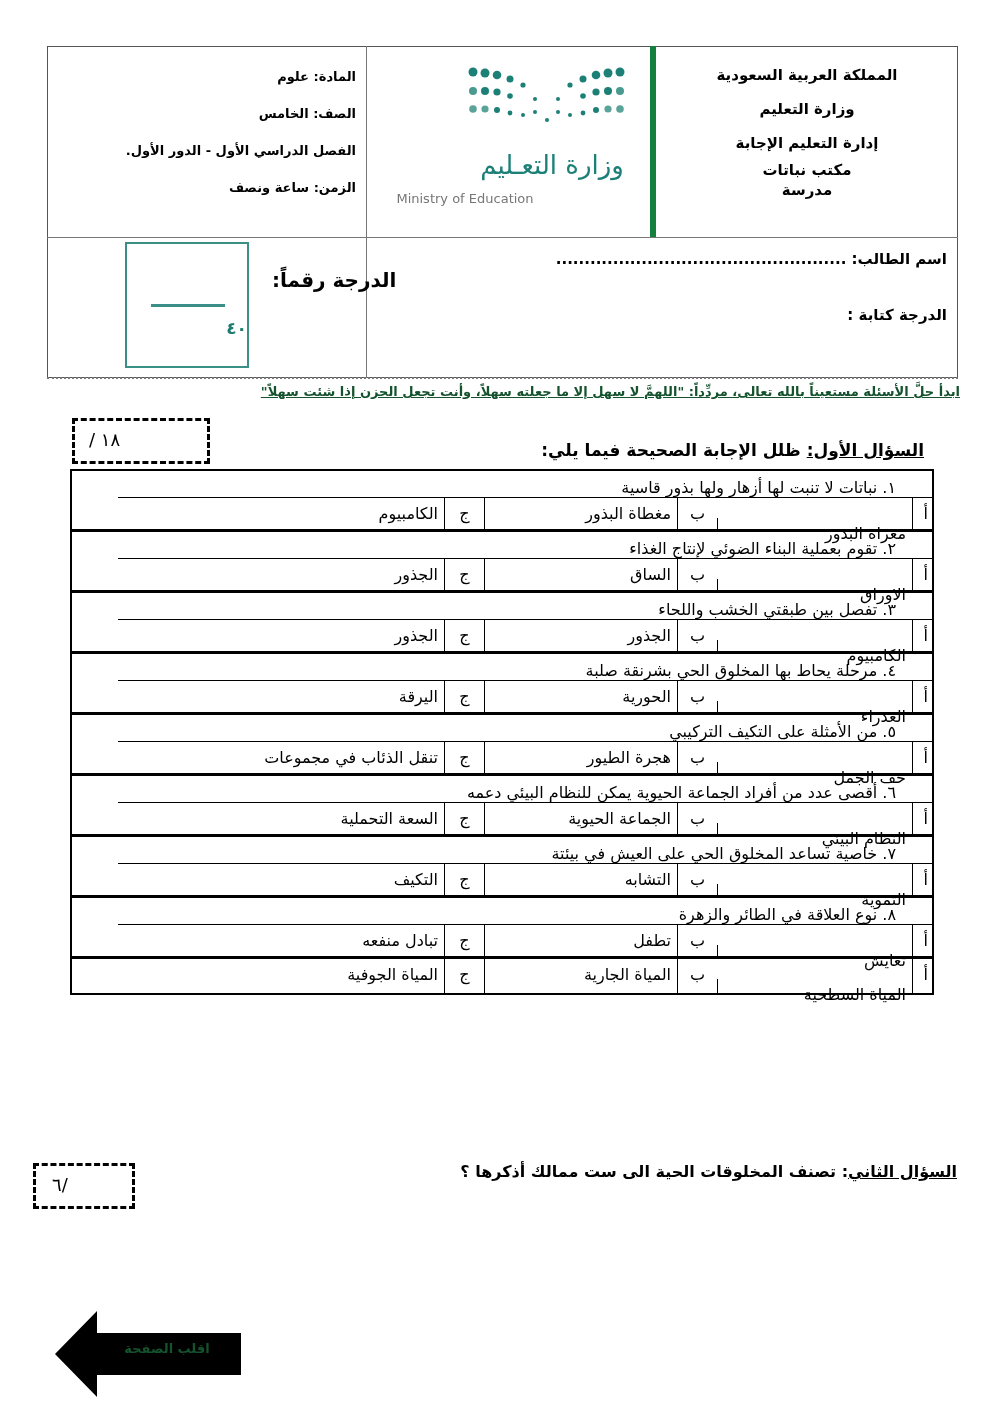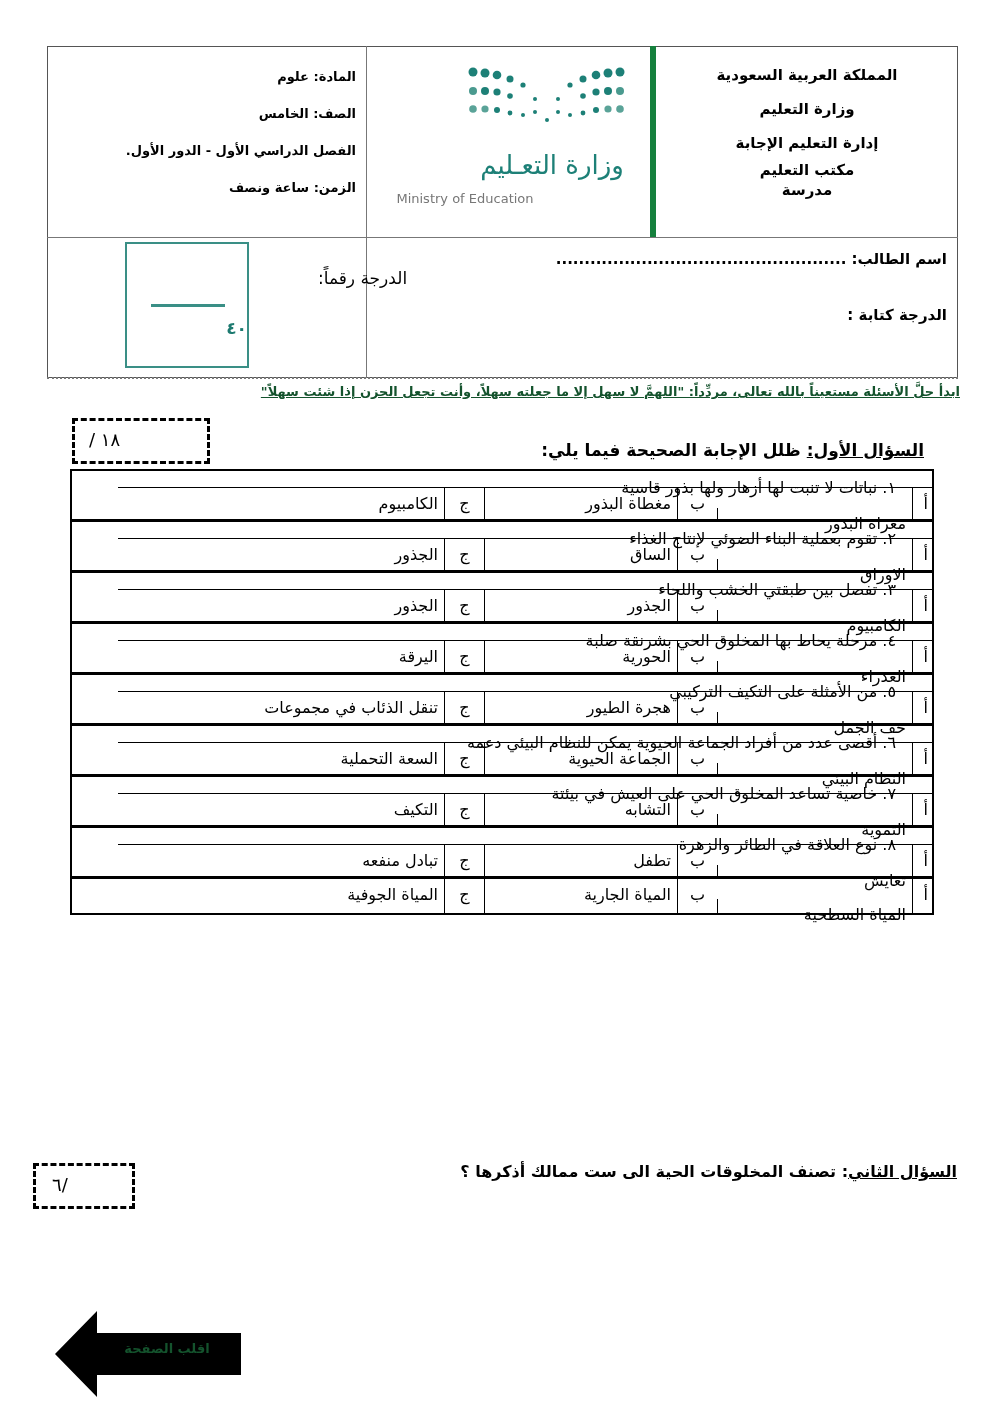--- a/index.html
+++ b/index.html
@@ -22,40 +22,40 @@
   .logo-col { left: 366px; top: 46px; width: 284px; height: 192px; border-left: 1px solid #777; }
   .info-col {
     left: 47px; top: 46px; width: 319px; height: 192px; direction: rtl;
     font-weight: bold; font-size: 13px; padding: 12px 10px 0 0;
   }
   .info-col div { line-height: 37px; }
   .hrow-line { left: 47px; top: 237px; width: 911px; height: 0; border-top: 1px solid #777; }
   .vline-mid { left: 366px; top: 237px; width: 0; height: 141px; border-left: 1px solid #777; }
   .student-name { right: 45px; top: 250px; direction: rtl; font-weight: bold; font-size: 15px; }
   .grade-written { right: 45px; top: 306px; direction: rtl; font-weight: bold; font-size: 15px; }
-  .grade-num-label { left: 272px; top: 268px; direction: rtl; font-weight: normal; font-size: 17px; margin-left: 46px; }
+  .grade-num-label { left: 272px; top: 268px; direction: rtl; font-weight: bold; font-size: 20px; }
   .grade-box {
     left: 125px; top: 242px; width: 124px; height: 126px;
     border: 2px solid #3a8f86;
   }
   .grade-bar { left: 24px; top: 60px; width: 74px; height: 3px; background: #3a8f86; }
   .grade-total { left: 0; top: 74px; width: 120px; text-align: right; color: #1d7a70; font-weight: bold; font-size: 17px; }
   .dotted-sep { left: 47px; top: 377px; width: 911px; border-top: 2px dotted #777; }
   .dua {
     left: 60px; top: 384px; width: 900px; direction: rtl; text-align: right;
     color: #14532d; font-weight: bold; font-size: 13px; text-decoration: underline;
   }
   .dash-box { border: 3px dashed #000; }
   .q1-score { left: 72px; top: 418px; width: 138px; height: 46px; }
   .q1-score span { position: absolute; left: 14px; top: 8px; font-size: 18px; }
   .q1-title { right: 68px; top: 440px; direction: rtl; font-weight: bold; font-size: 17px; }
   .q1-title .ul { text-decoration: underline; }
   .mcq { left: 70px; top: 469px; width: 864px; border: 2px solid #000; border-bottom-width: 2px; }
   .q-row {
-    height: 17px; border-bottom: 1px solid #000; direction: rtl; text-align: right;
+    height: 27px; border-bottom: 1px solid #000; direction: rtl; text-align: right;
     font-size: 16px; line-height: 34px; padding-right: 36px; margin-left: 46px;
   }
   .a-row { height: 34px; display: flex; direction: rtl; border-bottom: 3px solid #000; font-size: 16px; line-height: 32px; }
   .a-row.last { border-bottom: none; }
   .a-row > div { border-left: 1px solid #000; padding-right: 6px; }
   .a-row .lbl { width: 20px; padding-right: 4px; }
   .a-row .ans-a { width: 195px; margin-top: 20px; }
   .a-row .lbl-b { width: 40px; text-align: center; padding-right: 0; }
   .a-row .ans-b { width: 193px; }
   .a-row .lbl-c { width: 40px; text-align: center; padding-right: 0; }
@@ -72,21 +72,21 @@
 </style>
 </head>
 <body>
 
 <div class="abs header-box"></div>
 
 <div class="abs ministry-col">
   <div>المملكة العربية السعودية</div>
   <div>وزارة التعليم</div>
   <div>إدارة التعليم الإجابة</div>
-  <div class="last">مكتب التعليم</div>
+  <div class="last">مكتب نباتات</div>
   <div class="last">مدرسة</div>
 </div>
 
 <div class="abs logo-col">
   <svg width="284" height="192">
     <g fill="#1d8077">
       <circle cx="106" cy="26" r="4.5"></circle>
         <circle cx="118" cy="27" r="4.5"></circle>
         <circle cx="130" cy="29" r="4.3"></circle>
         <circle cx="143" cy="33" r="3.5"></circle>

